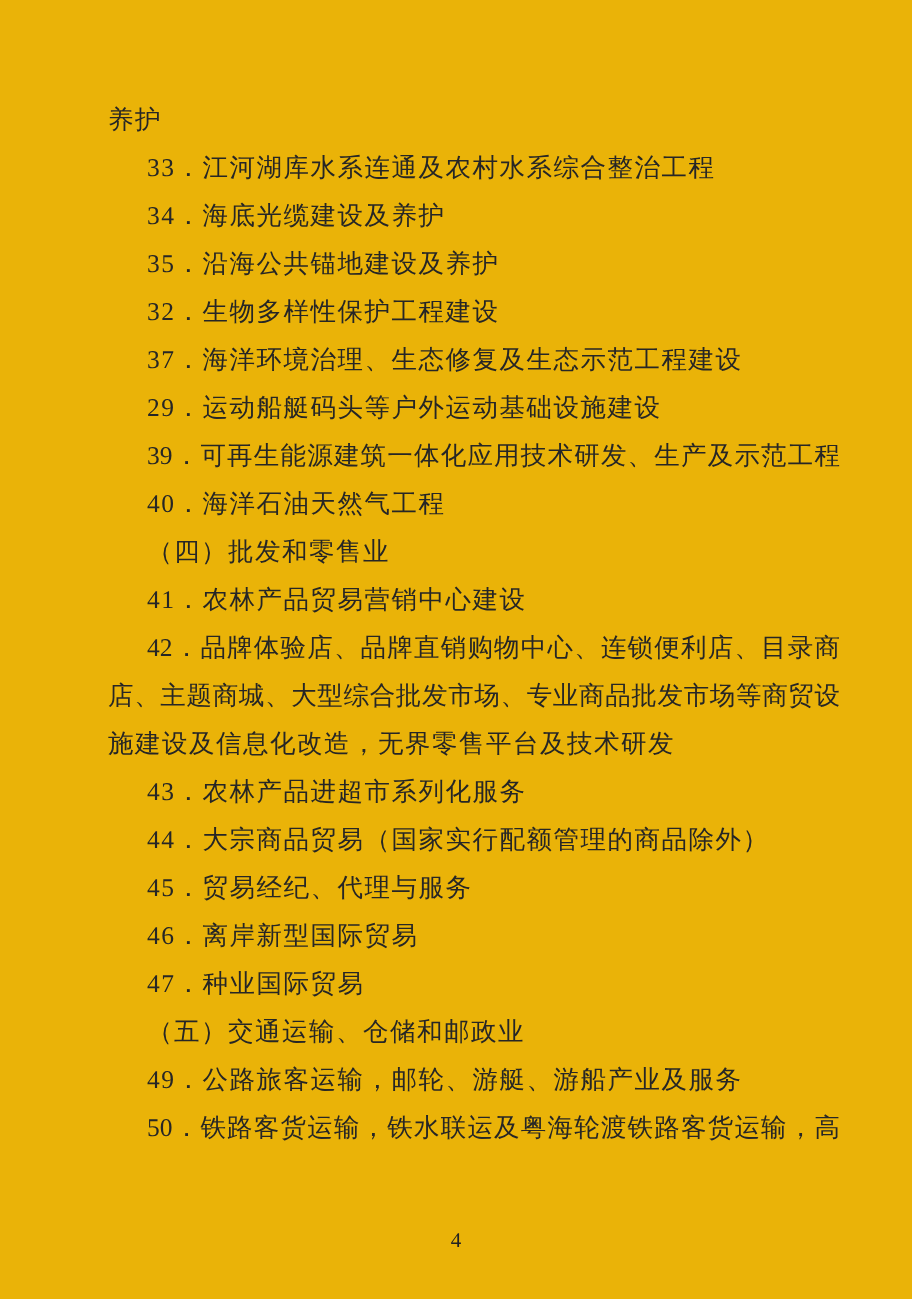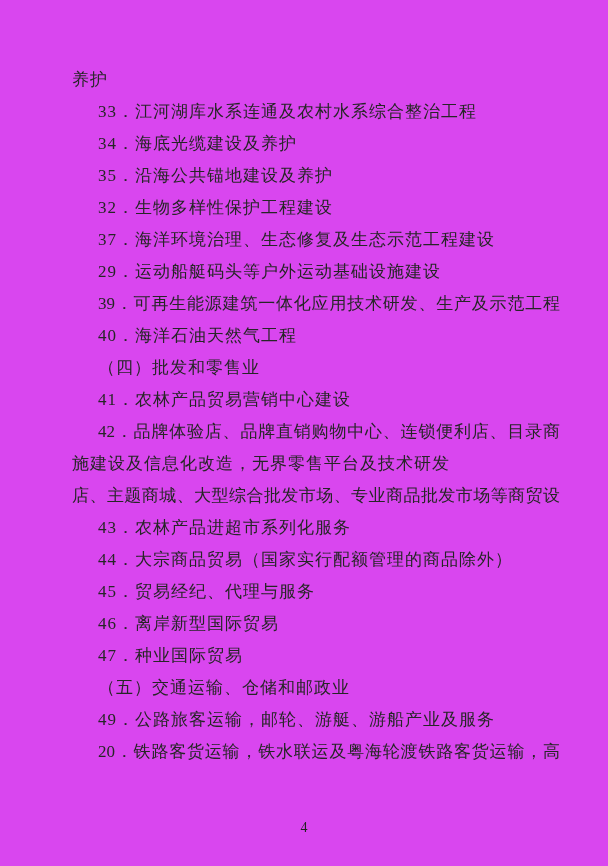--- a/index.html
+++ b/index.html
@@ -4,21 +4,21 @@
 <style>
   html, body {
     margin: 0;
     padding: 0;
     background: #ffffff;
   }
   .page {
     position: relative;
     width: 608px;
     height: 866px;
-    background: #d946ef;
+    background: #eab308;
     overflow: hidden;
     font-family: "Liberation Serif", "DejaVu Serif", serif;
     color: #262626;
   }
   .content {
     position: absolute;
     left: 72px;
     top: 64px;
     width: 488px;
   }
@@ -62,25 +62,25 @@
     <div class="line indent">34．海底光缆建设及养护</div>
     <div class="line indent">35．沿海公共锚地建设及养护</div>
     <div class="line indent">32．生物多样性保护工程建设</div>
     <div class="line indent">37．海洋环境治理、生态修复及生态示范工程建设</div>
     <div class="line indent">29．运动船艇码头等户外运动基础设施建设</div>
     <div class="line indent fill">39．可再生能源建筑一体化应用技术研发、生产及示范工程</div>
     <div class="line indent">40．海洋石油天然气工程</div>
     <div class="line indent">（四）批发和零售业</div>
     <div class="line indent">41．农林产品贸易营销中心建设</div>
     <div class="line indent fill">42．品牌体验店、品牌直销购物中心、连锁便利店、目录商</div>
+    <div class="line fill">店、主题商城、大型综合批发市场、专业商品批发市场等商贸设</div>
     <div class="line">施建设及信息化改造，无界零售平台及技术研发</div>
-    <div class="line fill">店、主题商城、大型综合批发市场、专业商品批发市场等商贸设</div>
     <div class="line indent">43．农林产品进超市系列化服务</div>
     <div class="line indent">44．大宗商品贸易（国家实行配额管理的商品除外）</div>
     <div class="line indent">45．贸易经纪、代理与服务</div>
     <div class="line indent">46．离岸新型国际贸易</div>
     <div class="line indent">47．种业国际贸易</div>
     <div class="line indent">（五）交通运输、仓储和邮政业</div>
     <div class="line indent">49．公路旅客运输，邮轮、游艇、游船产业及服务</div>
-    <div class="line indent fill">20．铁路客货运输，铁水联运及粤海轮渡铁路客货运输，高</div>
+    <div class="line indent fill">50．铁路客货运输，铁水联运及粤海轮渡铁路客货运输，高</div>
   </div>
   <div class="pagenum">4</div>
 </div>
 
 </body></html>

